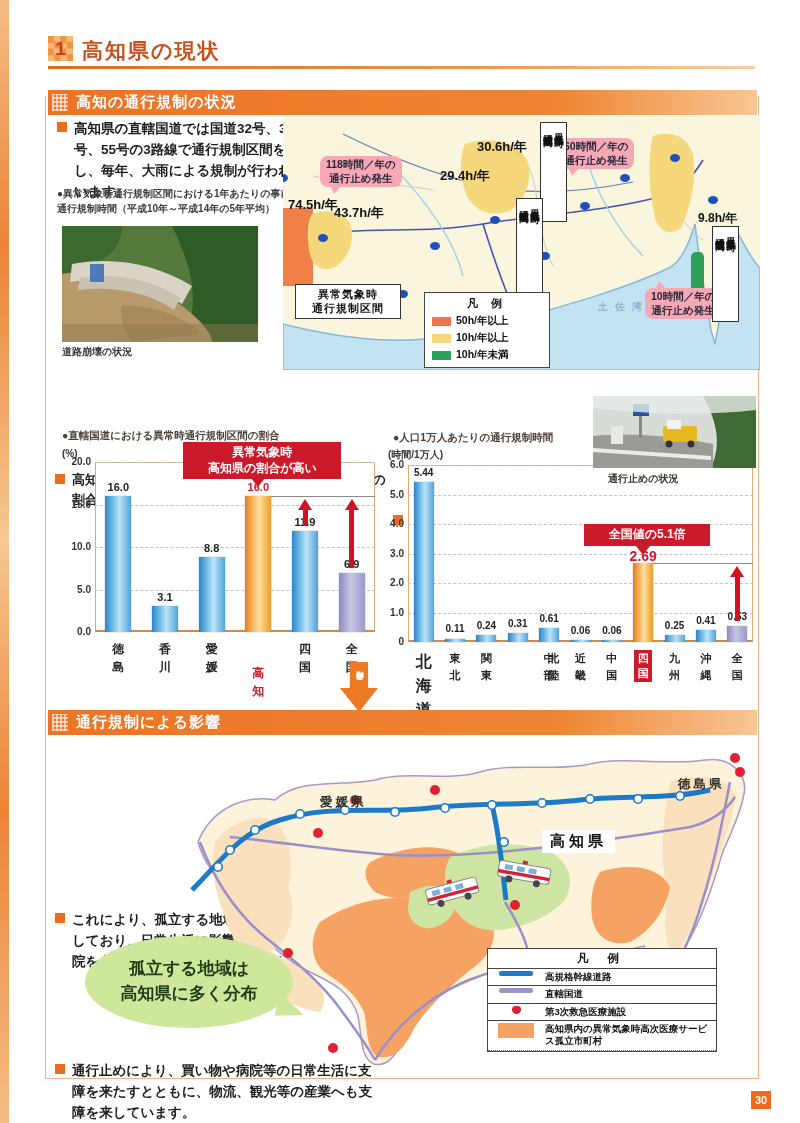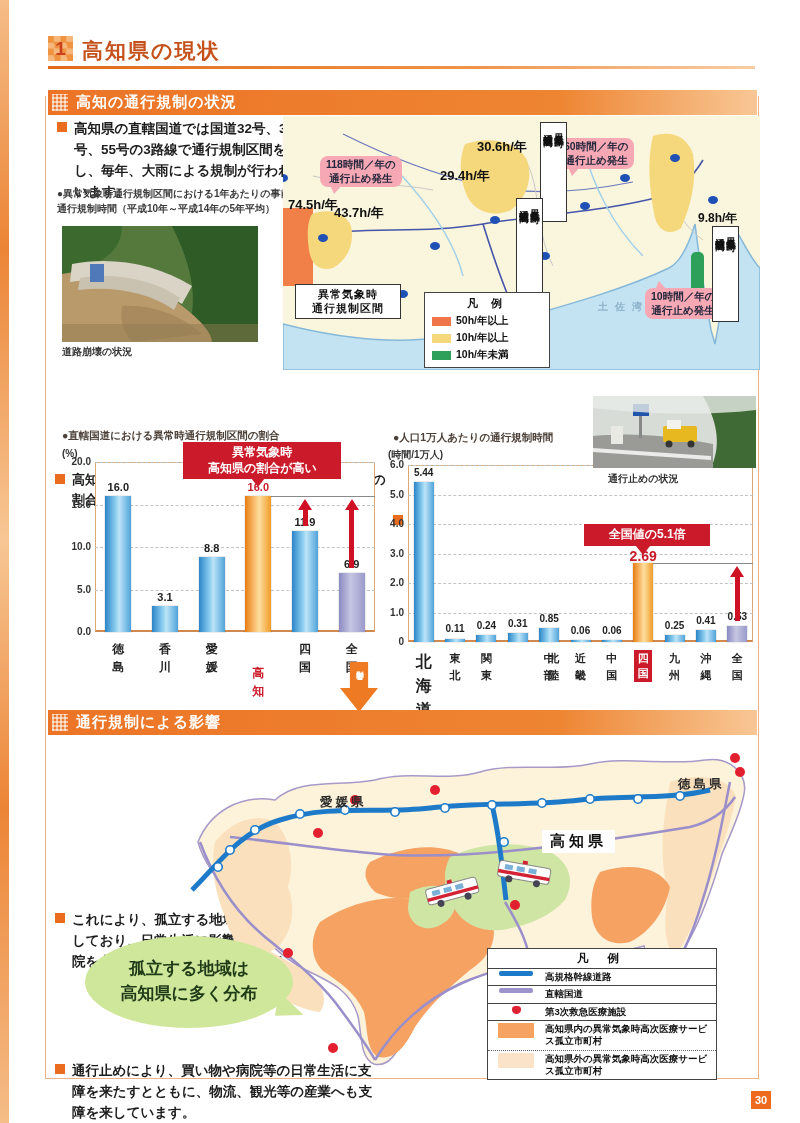--- a/index.html
+++ b/index.html
@@ -322,21 +322,21 @@
       <div class="bar blue" style="left: 57.0455px; top: 198.755px; width: 20px; height: 3.245px;"></div>
       <div class="val" style="left: 43.0455px; top: 183px; font-size: 10px;">0.11</div>
       <div class="cat" style="left: 58.0455px; top: 210px; font-size: 11px;">東北</div>
       <div class="bar blue" style="left: 88.4091px; top: 194.92px; width: 20px; height: 7.08px;"></div>
       <div class="val" style="left: 74.4091px; top: 179.92px; font-size: 10px;">0.24</div>
       <div class="cat" style="left: 89.4091px; top: 210px; font-size: 11px;">関東</div>
       <div class="bar blue" style="left: 119.773px; top: 192.855px; width: 20px; height: 9.145px;"></div>
       <div class="val" style="left: 105.773px; top: 177.855px; font-size: 10px;">0.31</div>
       <div class="cat" style="left: 120.773px; top: 210px; font-size: 11px; margin-left: 36px;">北陸</div>
       <div class="bar blue" style="left: 151.136px; top: 188.135px; width: 20px; height: 13.865px;"></div>
-      <div class="val" style="left: 137.136px; top: 173.135px; font-size: 10px;">0.85</div>
+      <div class="val" style="left: 137.136px; top: 173.135px; font-size: 10px;">0.61</div>
       <div class="cat" style="left: 152.136px; top: 210px; font-size: 11px;">中部</div>
       <div class="bar blue" style="left: 182.5px; top: 200.23px; width: 20px; height: 1.77px;"></div>
       <div class="val" style="left: 168.5px; top: 185.23px; font-size: 10px;">0.06</div>
       <div class="cat" style="left: 183.5px; top: 210px; font-size: 11px;">近畿</div>
       <div class="bar blue" style="left: 213.864px; top: 200.23px; width: 20px; height: 1.77px;"></div>
       <div class="val" style="left: 199.864px; top: 185.23px; font-size: 10px;">0.06</div>
       <div class="cat" style="left: 214.864px; top: 210px; font-size: 11px;">中国</div>
       <div class="bar orange" style="left: 245.227px; top: 122.645px; width: 20px; height: 79.355px;"></div>
       <div class="val red" style="left: 231.227px; top: 107.645px; font-size: 14px;">2.69</div>
       <div class="cat cat-redbox" style="left: 246.227px; top: 210px; font-size: 11px;">四国</div>
@@ -470,26 +470,20 @@
               <span class="k-dot" style="background: rgb(221, 34, 51);"></span>
             </span>
             <span class="lb">第3次救急医療施設</span>
           </div>
           <div class="lg2-row bdot">
             <span class="key">
               <span class="k-fill" style="background: rgb(245, 162, 99);"></span>
             </span>
             <span class="lb">高知県内の異常気象時高次医療サービス孤立市町村</span>
           </div>
-          <div class="lg2-row">
-            <span class="key">
-              <span class="k-fill" style="background: rgb(251, 227, 201);"></span>
-            </span>
-            <span class="lb">高知県外の異常気象時高次医療サービス孤立市町村</span>
-          </div>
         </div>
     </div>
   </div>
 
   <div class="abs bubble" style="left:85px;top:936px;z-index:6;">孤立する地域は
 高知県に多く分布</div>
   <div class="abs bubble-tail" style="left:275px;top:996px;z-index:5;"></div>
 
   <div class="abs pagenum" style="left:751px;top:1091px;">30</div>
 </div>

